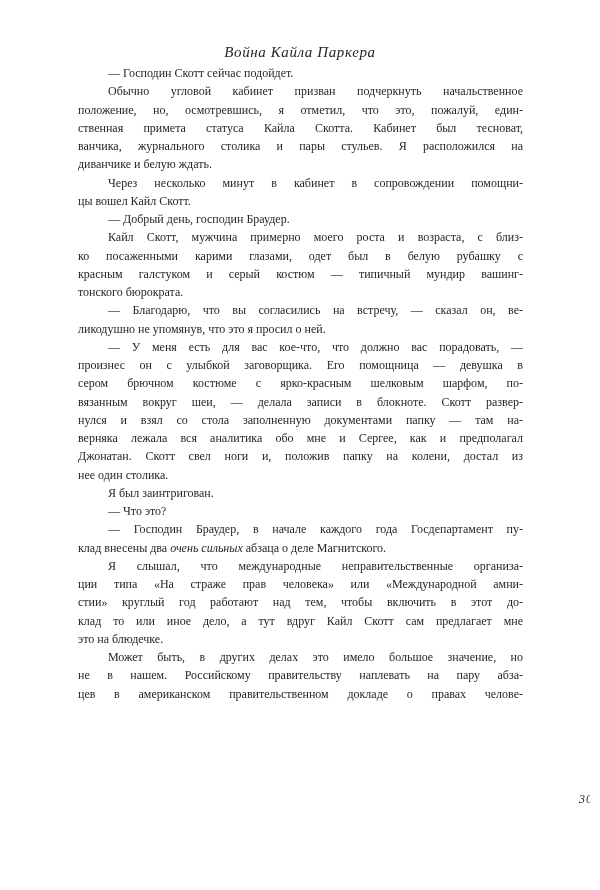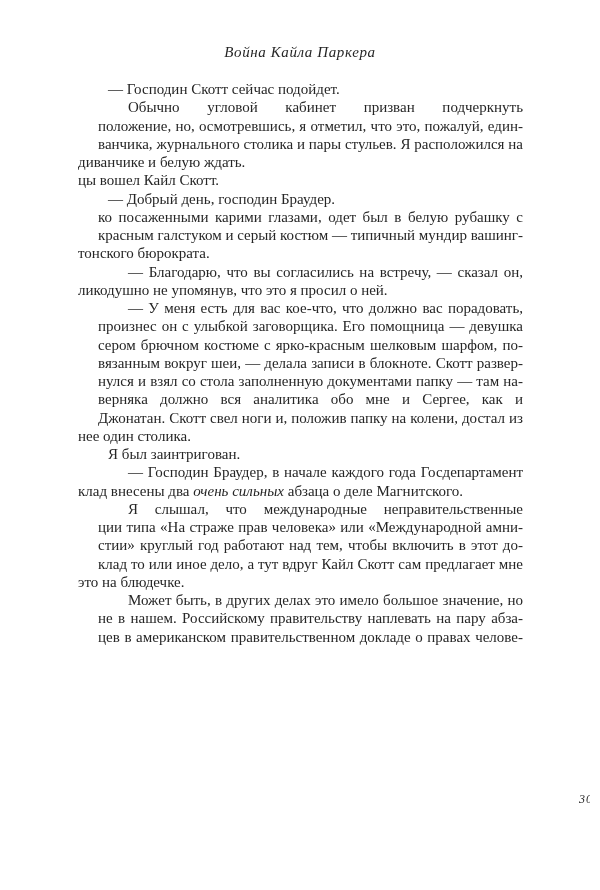--- a/index.html
+++ b/index.html
@@ -18,34 +18,33 @@
   .running-header {
     position: absolute;
     top: 44px; left: 0; width: 600px;
     text-align: center;
     font-style: italic;
     font-size: 15px;
     letter-spacing: 0.6px;
   }
   .text-body {
     position: absolute;
-    top: 80px; left: 78px; width: 445px;
-    font-size: 15px;
+    top: 64px; left: 78px; width: 445px;
+    font-size: 12px;
   }
   .line {
     height: 18.25px;
     line-height: 18.3px;
     overflow: hidden;
     white-space: nowrap;
   }
   .line.justify {
     white-space: normal;
     text-align: justify;
     text-align-last: justify;
-    margin-left: 20px;
   }
   .line.indent { text-indent: 30px; }
   .page-number {
     position: absolute;
     top: 792px; left: 0; width: 600px;
     text-align: right;
     font-size: 12px;
     letter-spacing: 1px;
     font-style: italic;
   }
@@ -53,38 +52,42 @@
 </head>
 <body>
 
 <div class="page" style="color: rgb(38, 38, 38); background: rgb(255, 255, 255);">
   <div class="running-header">Война Кайла Паркера</div>
 
   <div class="text-body">
       <div class="line indent"><span>— Господин Скотт сейчас подойдет.</span></div>
       <div class="line indent justify"><span>Обычно угловой кабинет призван подчеркнуть начальственное</span></div>
       <div class="line justify"><span>положение, но, осмотревшись, я отметил, что это, пожалуй, един-</span></div>
+      <div class="line justify"><span>ственная примета статуса Кайла Скотта. Кабинет был тесноват,</span></div>
       <div class="line justify"><span>ванчика, журнального столика и пары стульев. Я расположился на</span></div>
       <div class="line"><span>диванчике и белую ждать.</span></div>
+      <div class="line indent justify"><span>Через несколько минут в кабинет в сопровождении помощни-</span></div>
       <div class="line"><span>цы вошел Кайл Скотт.</span></div>
       <div class="line indent"><span>— Добрый день, господин Браудер.</span></div>
+      <div class="line indent justify"><span>Кайл Скотт, мужчина примерно моего роста и возраста, с близ-</span></div>
       <div class="line justify"><span>ко посаженными карими глазами, одет был в белую рубашку с</span></div>
       <div class="line justify"><span>красным галстуком и серый костюм — типичный мундир вашинг-</span></div>
       <div class="line"><span>тонского бюрократа.</span></div>
       <div class="line indent justify"><span>— Благодарю, что вы согласились на встречу, — сказал он, ве-</span></div>
       <div class="line"><span>ликодушно не упомянув, что это я просил о ней.</span></div>
       <div class="line indent justify"><span>— У меня есть для вас кое-что, что должно вас порадовать, —</span></div>
       <div class="line justify"><span>произнес он с улыбкой заговорщика. Его помощница — девушка в</span></div>
       <div class="line justify"><span>сером брючном костюме с ярко-красным шелковым шарфом, по-</span></div>
       <div class="line justify"><span>вязанным вокруг шеи, — делала записи в блокноте. Скотт развер-</span></div>
       <div class="line justify"><span>нулся и взял со стола заполненную документами папку — там на-</span></div>
-      <div class="line justify"><span>верняка должно вся аналитика обо мне и Сергее, как и предполагал</span></div>
+      <div class="line justify"><span>верняка лежала вся аналитика обо мне и Сергее, как и предполагал</span></div>
       <div class="line justify"><span>Джонатан. Скотт свел ноги и, положив папку на колени, достал из</span></div>
       <div class="line"><span>нее один столика.</span></div>
       <div class="line indent"><span>Я был заинтригован.</span></div>
+      <div class="line indent"><span>— Что это?</span></div>
       <div class="line indent justify"><span>— Господин Браудер, в начале каждого года Госдепартамент пу-</span></div>
       <div class="line"><span>клад внесены два </span><i>очень сильных</i><span> абзаца о деле Магнитского.</span></div>
       <div class="line indent justify"><span>Я слышал, что международные неправительственные организа-</span></div>
       <div class="line justify"><span>ции типа «На страже прав человека» или «Международной амни-</span></div>
       <div class="line justify"><span>стии» круглый год работают над тем, чтобы включить в этот до-</span></div>
       <div class="line justify"><span>клад то или иное дело, а тут вдруг Кайл Скотт сам предлагает мне</span></div>
       <div class="line"><span>это на блюдечке.</span></div>
       <div class="line indent justify"><span>Может быть, в других делах это имело большое значение, но</span></div>
       <div class="line justify"><span>не в нашем. Российскому правительству наплевать на пару абза-</span></div>
       <div class="line justify"><span>цев в американском правительственном докладе о правах челове-</span></div>

